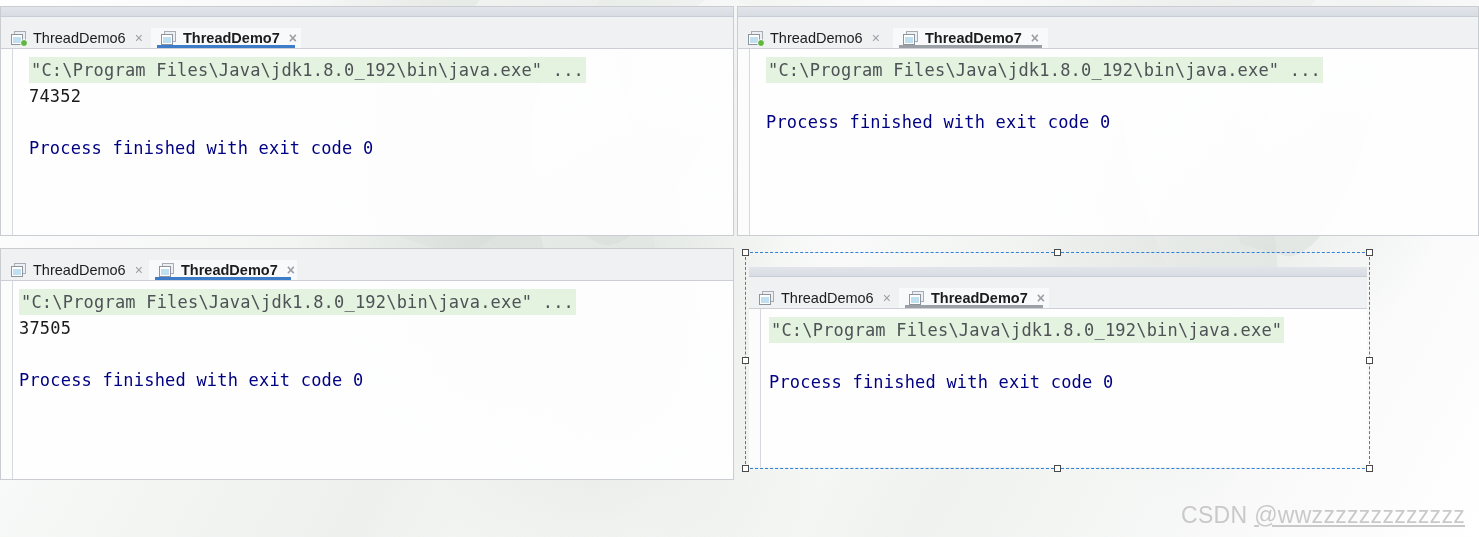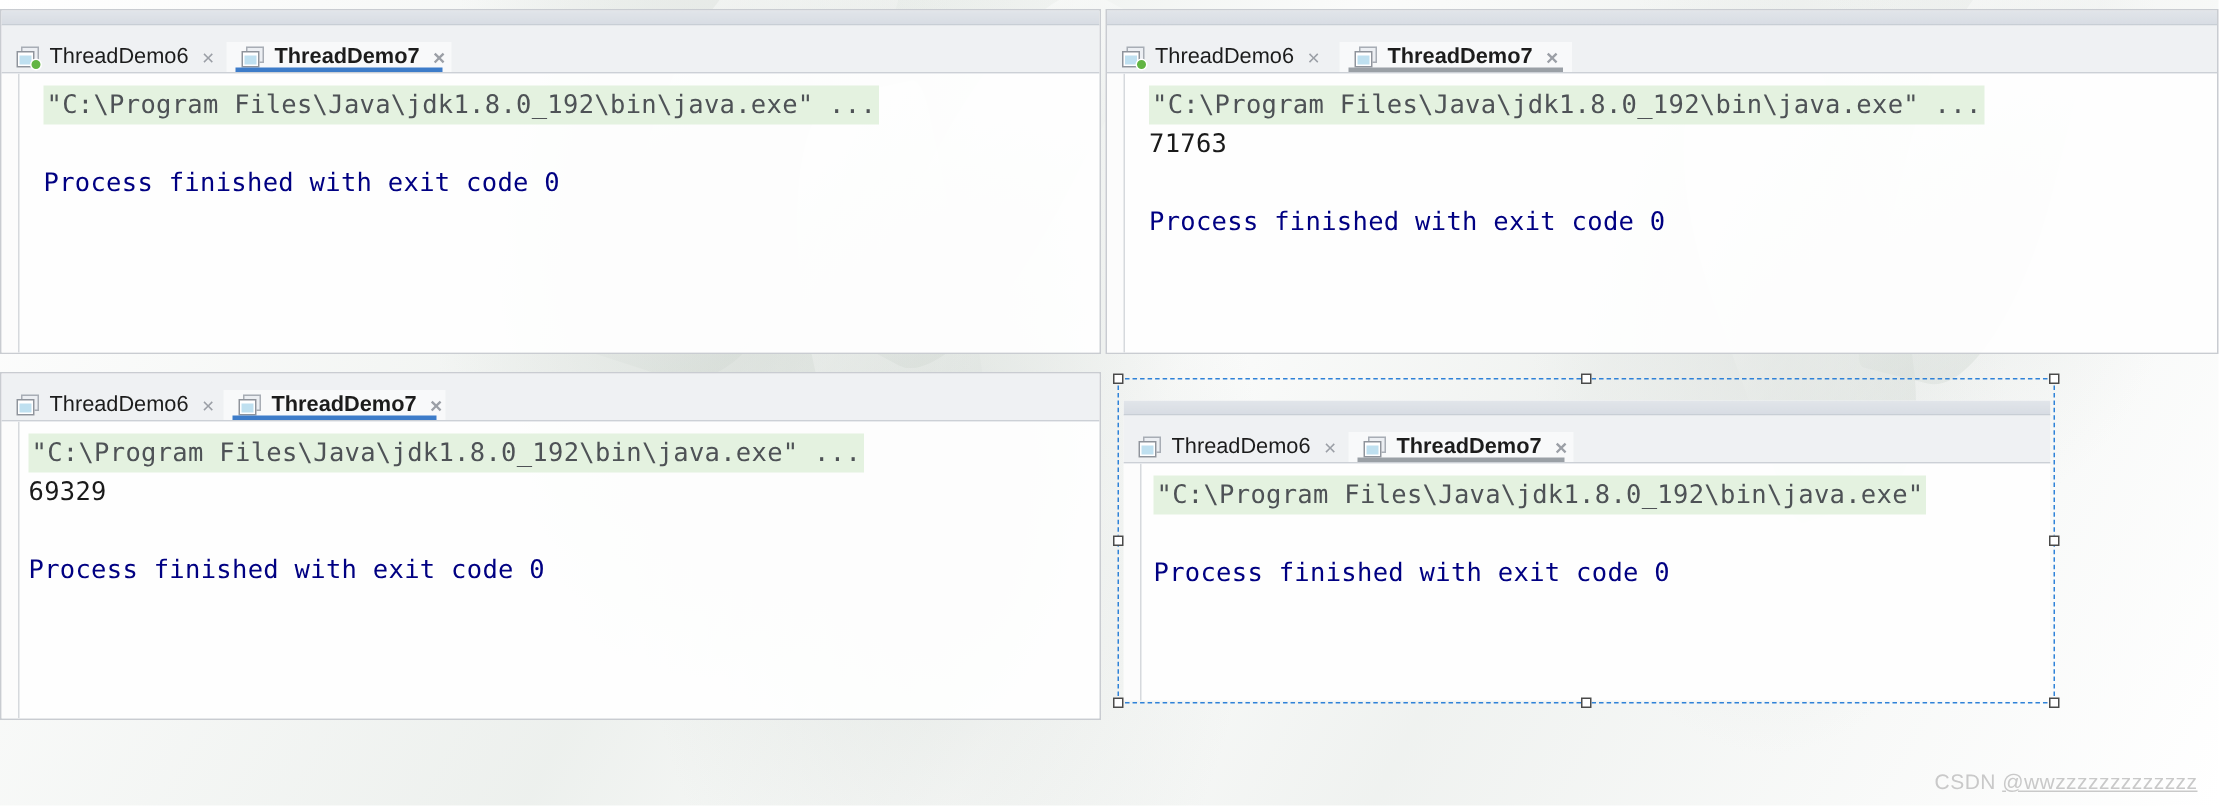--- a/index.html
+++ b/index.html
@@ -199,21 +199,21 @@
   .selection .h-e  { right: -4px; top: calc(50% - 4px); }
   .selection .h-sw { left: -4px;  bottom: -4px; }
   .selection .h-s  { left: calc(50% - 4px); bottom: -4px; }
   .selection .h-se { right: -4px; bottom: -4px; }
 
   
   #watermark {
     position: absolute;
     right: 14px;
     bottom: 8px;
-    font-size: 14px;
+    font-size: 23px;
     color: #c9c9c9;
     font-family: "Liberation Sans", sans-serif;
     letter-spacing: 0.3px;
     white-space: nowrap;
   }
   #watermark .wm-user { text-decoration: underline; }
 </style>
 </head>
 <body>
 
@@ -247,20 +247,21 @@
       <span>ThreadDemo7</span>
       <span class="tab-close">×</span>
       <span class="underline"></span>
     </div>
   </div>
 
   <div class="console">
     <div class="gutter"></div>
     <div class="console-lines">
       <div><span class="cline cmd">"C:\Program Files\Java\jdk1.8.0_192\bin\java.exe" ...</span></div>
+      <div class="cline value">74352</div>
       <div class="cline blank">&nbsp;</div>
       <div class="cline exit">Process finished with exit code 0</div>
     </div>
   </div>
 </div>
 
 <div class="panel" id="panel-top-right" style="left:737px; top:6px; width:742px; height:230px;">
   <div class="panel-topstrip"></div>
 
   <div class="tabbar">
@@ -282,21 +283,20 @@
       <span>ThreadDemo7</span>
       <span class="tab-close">×</span>
       <span class="underline"></span>
     </div>
   </div>
 
   <div class="console">
     <div class="gutter"></div>
     <div class="console-lines">
       <div><span class="cline cmd">"C:\Program Files\Java\jdk1.8.0_192\bin\java.exe" ...</span></div>
-      <div class="cline value">71763</div>
       <div class="cline blank">&nbsp;</div>
       <div class="cline exit">Process finished with exit code 0</div>
     </div>
   </div>
 </div>
 
 <div class="panel" id="panel-bottom-left" style="left:0px; top:248px; width:734px; height:232px;">
   <div class="panel-topstrip" style="height:0px;border:none;"></div>
 
   <div class="tabbar">
@@ -317,21 +317,21 @@
       <span>ThreadDemo7</span>
       <span class="tab-close">×</span>
       <span class="underline"></span>
     </div>
   </div>
 
   <div class="console" style="height:calc(100% - 32px);">
     <div class="gutter"></div>
     <div class="console-lines" style="padding-left:18px;">
       <div><span class="cline cmd">"C:\Program Files\Java\jdk1.8.0_192\bin\java.exe" ...</span></div>
-      <div class="cline value">69329</div>
+      <div class="cline value">37505</div>
       <div class="cline blank">&nbsp;</div>
       <div class="cline exit">Process finished with exit code 0</div>
     </div>
   </div>
 </div>
 
 <div class="panel" id="panel-bottom-right" style="left:749px; top:267px; width:618px; height:200px; border:none; background:rgba(252,252,252,0.92);">
   <div class="panel-topstrip"></div>
 
   <div class="tabbar">

